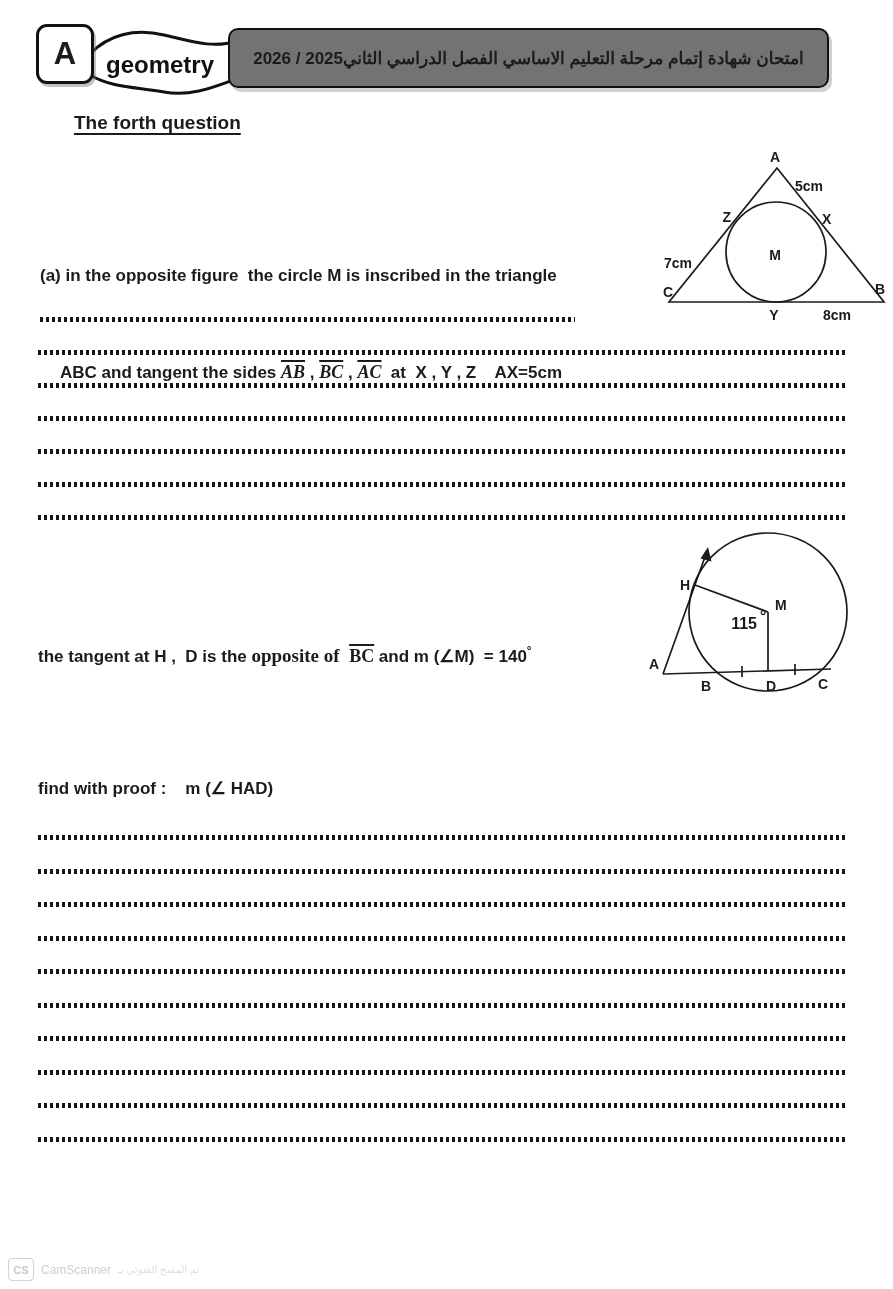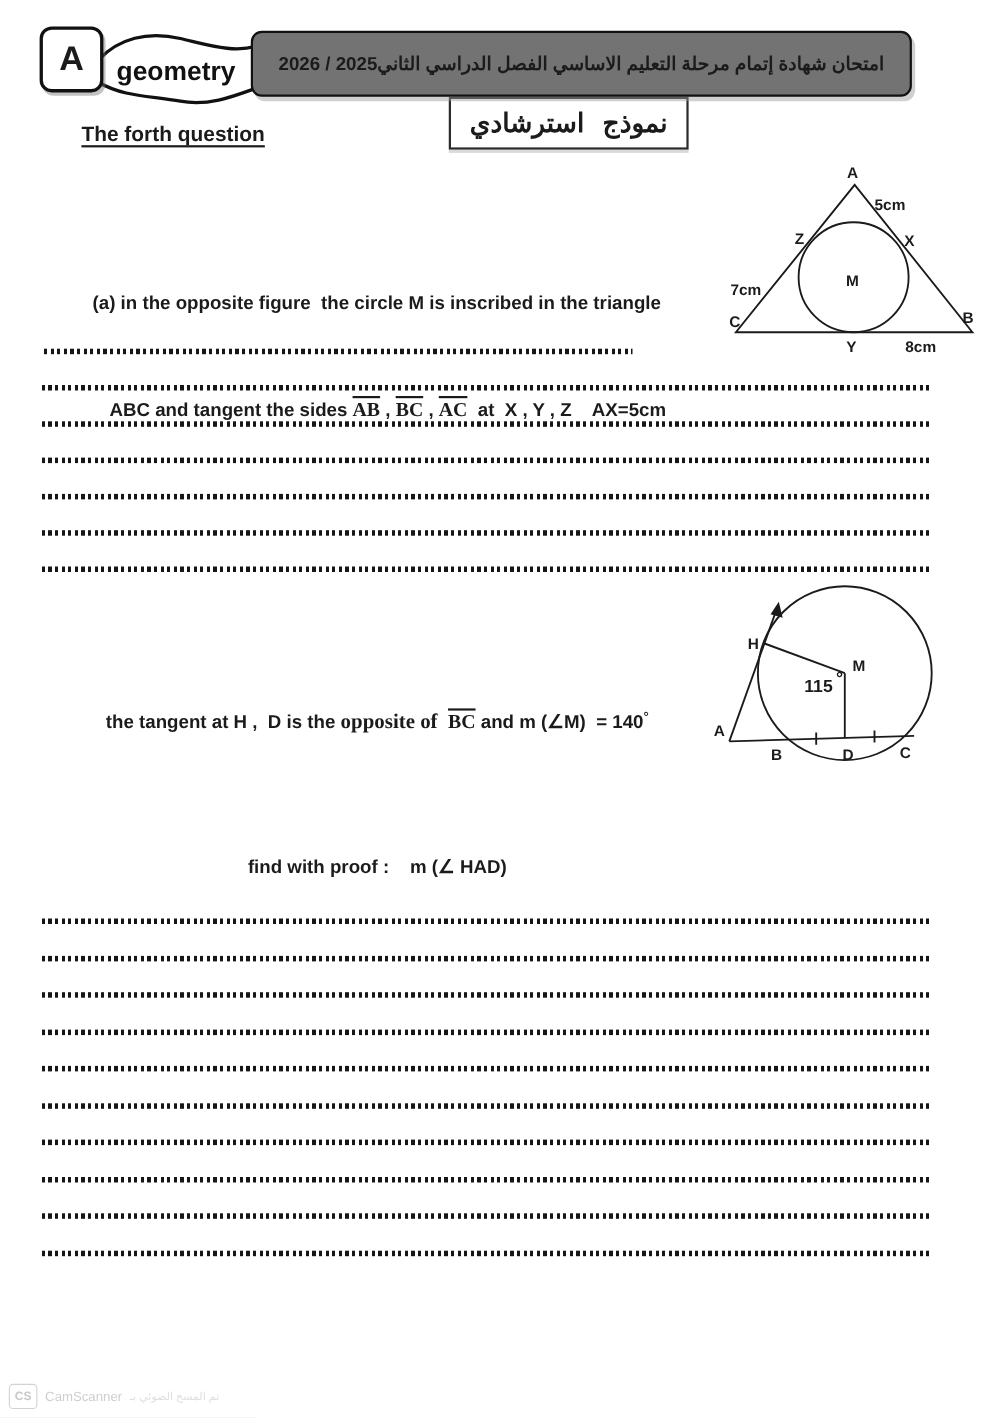--- a/index.html
+++ b/index.html
@@ -31,31 +31,31 @@
     border:2px solid #2a2a2a;background:#fff;
     box-shadow:0 3px 0 rgba(150,150,150,.35);
     display:flex;align-items:center;justify-content:center;
     font-size:24px;font-weight:bold;direction:rtl;word-spacing:10px;
   }
   #question-title{
     left:38px;top:112px;font-size:19px;font-weight:bold;
     text-decoration:underline;text-decoration-thickness:2px;text-underline-offset:4px;margin-left:36px;
   }
   
-  .qblock{font-size:17px;font-weight:bold;white-space:pre-wrap;text-align:center;}
+  .qblock{font-size:17px;font-weight:bold;white-space:pre-wrap;}
   #part-a{left:40px;top:196px;width:605px;line-height:32px;}
   #part-b{left:38px;top:546px;width:610px;line-height:44px;}
   .indent{padding-left:20px;display:block;}
   .qline{display:block;}
   .ov{
     font-family:"Liberation Serif",serif;
     text-decoration:overline;text-decoration-thickness:1.5px;
     font-size:18px;
   }
-  .ov-i{}
+  .ov-i{font-style:italic;}
   .serif{font-family:"Liberation Serif",serif;font-size:19px;}
   .deg{font-size:12px;vertical-align:super;line-height:0;}
   
   .fig text{font:bold 14px "Liberation Sans",sans-serif;fill:#1b1b1b;}
   .fig .big{font-size:16px;}
   .fig line,.fig polyline,.fig polygon.open,.fig circle,.fig path{
     fill:none;stroke:#1b1b1b;stroke-width:1.7;
   }
   .fig polygon.solid{fill:#1b1b1b;stroke:none;}
   
@@ -92,23 +92,20 @@
 
   <svg id="ribbon-svg" class="abs" width="164" height="78" viewBox="0 0 164 78">
     <path d="M 10,32 C 28,13 54,6 84,13 C 110,19 134,27 156,19 L 156,57 C 134,65 110,75 84,70 C 56,65 32,66 10,53 Z" fill="#ffffff" stroke="#111" stroke-width="3"></path>
     <text id="ribbon-text" x="80" y="51" text-anchor="middle">geometry</text>
   </svg>
 
   <div id="exam-title-box" class="abs">
     <span>امتحان شهادة إتمام مرحلة التعليم الاساسي الفصل الدراسي الثاني2025 / 2026</span>
   </div>
 
-  <div id="model-box" class="abs">
-    <span>نموذج استرشادي</span>
-  </div>
 
   <div id="question-title" class="abs">The forth question</div>
 
   <div id="part-a" class="abs qblock">
     <span class="qline"><span>(a) in the opposite figure  the circle M is inscribed in the triangle</span></span>
     <span class="qline indent"><span>ABC and tangent the sides </span><span class="ov ov-i">AB</span><span> , </span><span class="ov ov-i">BC</span><span> , </span><span class="ov ov-i">AC</span><span>  at  X , Y , Z    AX=5cm</span></span>
   </div>
 
   <svg class="fig abs" style="left:648px;top:143px;" width="245" height="192" viewBox="0 0 245 192">
     <polygon class="open" points="129,25 236,159 21,159"></polygon>

